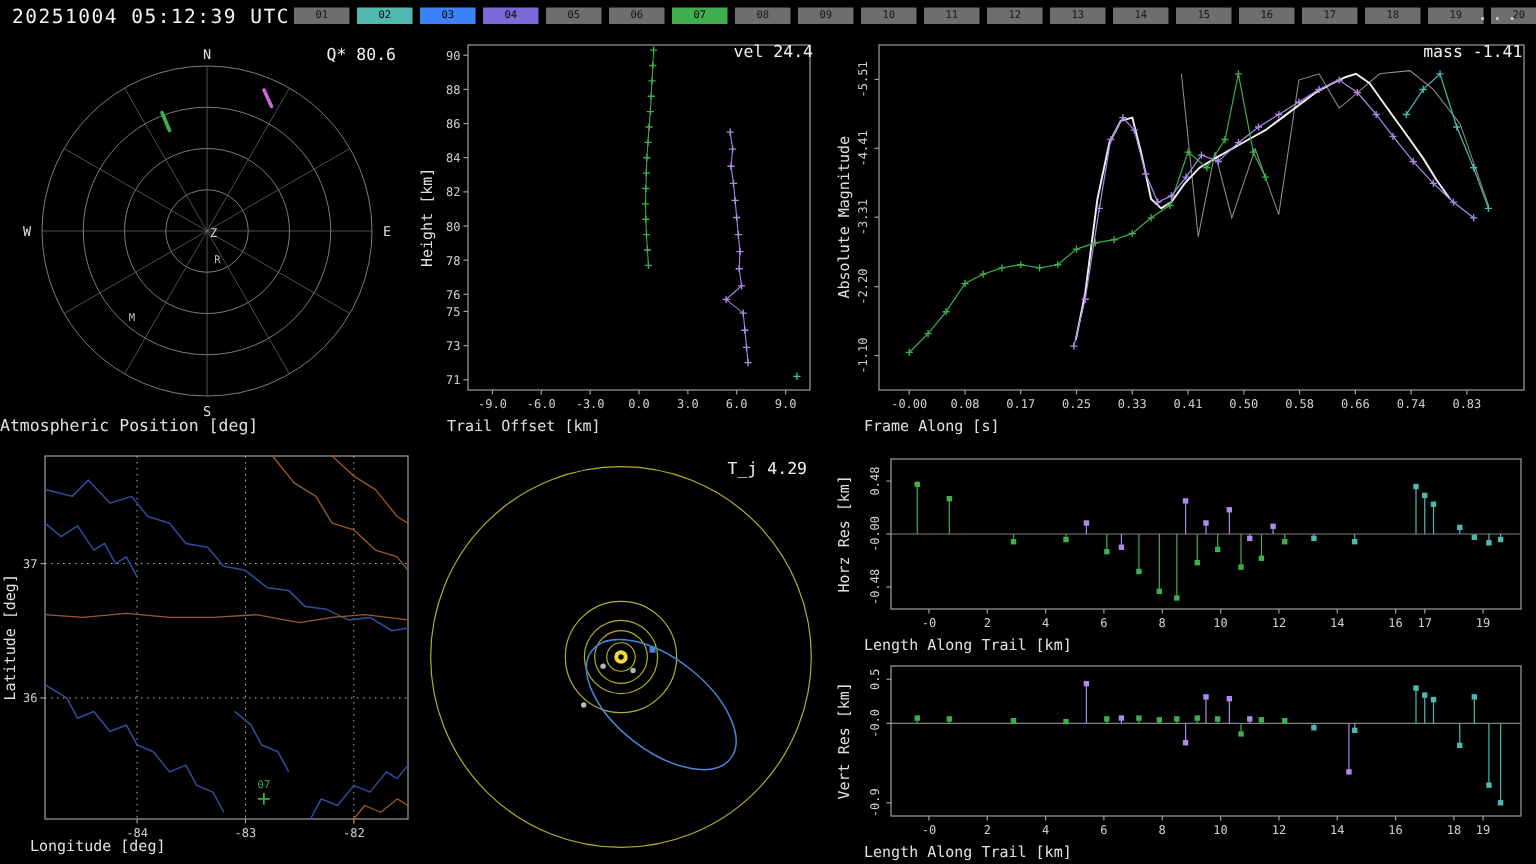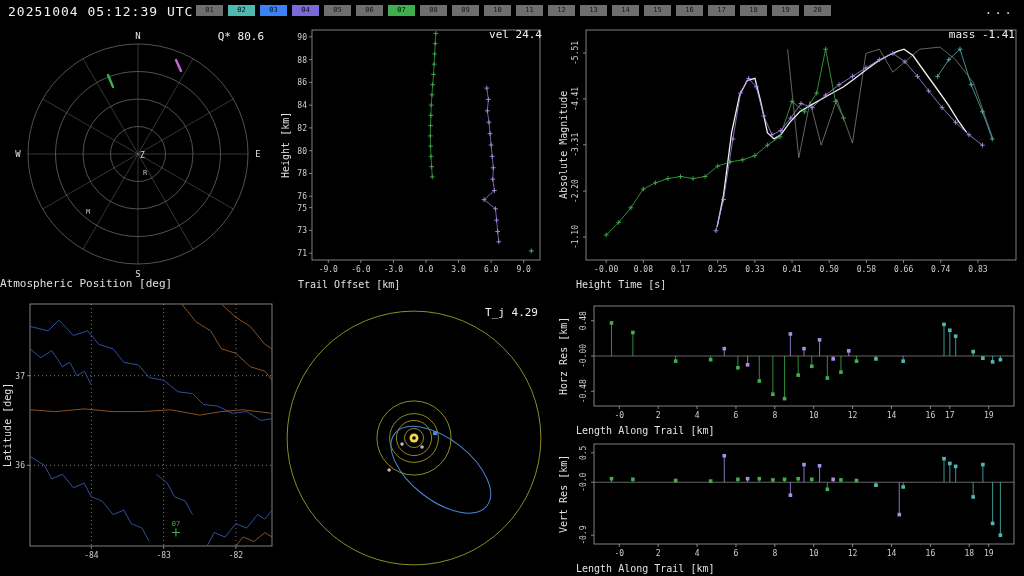--- a/index.html
+++ b/index.html
@@ -2,21 +2,21 @@
 <html><head>
 <meta charset="utf-8">
 <style>
   html,body{margin:0;padding:0;background:#000;}
   body{width:1024px;height:576px;overflow:hidden;position:relative;
        font-family:"DejaVu Sans Mono",monospace;color:#ddd;cursor:default;}
   #app{position:absolute;inset:0;}
   #topbar{position:absolute;left:0;top:0;right:0;height:22px;}
   #ts{position:absolute;left:8px;top:4px;font-size:13px;color:#f2f2f2;letter-spacing:1px;}
   #stations{position:absolute;left:196px;top:5px;display:flex;gap:5px;}
-  .station{width:27px;height:11px;font-size:7px;line-height:11px;text-align:center;
+  .station{width:37px;height:11px;font-size:7px;line-height:11px;text-align:center;
            background:#6e6e6e;color:#161616;}
   #menu{position:absolute;right:10px;top:2px;font-size:13px;color:#cfcfcf;letter-spacing:2px;}
   .panel{position:absolute;}
   .panel>svg{position:absolute;left:0;top:0;width:100%;height:100%;}
   svg text{font-family:"DejaVu Sans Mono",monospace;}
   .plabel{position:absolute;font-size:11px;color:#f0f0f0;white-space:nowrap;}
   .cap{position:absolute;left:0;right:0;text-align:left;font-size:11px;color:#e0e0e0;}
   .xlab{position:absolute;left:20px;right:0;text-align:left;font-size:10px;color:#e0e0e0;}
   .ylab{position:absolute;left:0;top:0;width:15px;display:flex;align-items:center;justify-content:center;
         font-size:10px;color:#e0e0e0;writing-mode:vertical-rl;transform:rotate(180deg);white-space:nowrap;}
@@ -251,21 +251,21 @@
         <polyline points="381.6,54.3 392.8,37.6 404.0,27.2 415.2,62.7 426.4,89.8 436.3,116.9" fill="none" stroke="#4fb8b0" stroke-width="0.8"></polyline>
         <path d="M379.21458333333334 54.33393829401086H384.0145833333333M381.6145833333333 51.933938294010865V56.73393829401086" stroke="#4fb8b0" stroke-width="0.9" fill="none"></path>
         <path d="M390.4125 37.63702359346644H395.2125M392.8125 35.23702359346644V40.03702359346644" stroke="#4fb8b0" stroke-width="0.9" fill="none"></path>
         <path d="M401.61041666666665 27.20145190562613H406.4104166666666M404.01041666666663 24.80145190562613V29.601451905626128" stroke="#4fb8b0" stroke-width="0.9" fill="none"></path>
         <path d="M412.80833333333334 62.682395644283105H417.6083333333333M415.2083333333333 60.282395644283106V65.08239564428311" stroke="#4fb8b0" stroke-width="0.9" fill="none"></path>
         <path d="M424.00624999999997 89.81488203266787H428.8062499999999M426.40624999999994 87.41488203266786V92.21488203266787" stroke="#4fb8b0" stroke-width="0.9" fill="none"></path>
         <path d="M433.86041666666665 116.94736842105262H438.6604166666666M436.26041666666663 114.54736842105261V119.34736842105262" stroke="#4fb8b0" stroke-width="0.9" fill="none"></path>
       </svg>
     <div class="plabel" style="right:9px;top:6px">mass -1.41</div>
     <div class="ylab" style="bottom:30px">Absolute Magnitude</div>
-    <div class="xlab" style="bottom:8px">Height Time [s]</div>
+    <div class="xlab" style="bottom:8px">Frame Along [s]</div>
   </div>
 
   <div class="panel" style="left:0;top:300px;width:278px;height:276px">
     <svg id="svg-map" viewBox="0 0 278 276">
         <rect x="30" y="4" width="242" height="242" fill="none" stroke="#a0a0a0" stroke-width="0.8"></rect>
         <line x1="91.40298507462656" y1="246" x2="91.40298507462656" y2="249" stroke="#a0a0a0" stroke-width="0.8"></line>
         <line x1="91.40298507462656" y1="4" x2="91.40298507462656" y2="246" stroke="#cfcfcf" stroke-width="0.6" stroke-dasharray="1 3"></line>
         <text x="91.40298507462656" y="258" fill="#cfcfcf" font-size="8" text-anchor="middle">-84</text>
         <line x1="163.64179104477594" y1="246" x2="163.64179104477594" y2="249" stroke="#a0a0a0" stroke-width="0.8"></line>
         <line x1="163.64179104477594" y1="4" x2="163.64179104477594" y2="246" stroke="#cfcfcf" stroke-width="0.6" stroke-dasharray="1 3"></line>
@@ -285,20 +285,21 @@
         <polyline points="207.0,246.0 214.2,232.6 225.0,237.0 235.9,223.6 246.7,228.1 257.6,214.6 264.8,219.1 272.0,210.1" fill="none" stroke="#2e4f9e" stroke-width="1" stroke-linejoin="round"></polyline>
         <polyline points="156.4,174.3 167.3,183.3 174.5,196.7 185.3,201.2 192.5,214.6" fill="none" stroke="#2e4f9e" stroke-width="1" stroke-linejoin="round"></polyline>
         <polyline points="30.0,109.8 55.3,111.6 84.2,108.9 113.1,111.6 142.0,111.6 170.9,109.8 199.8,115.1 221.4,111.6 243.1,109.8 272.0,113.3" fill="none" stroke="#9a5a28" stroke-width="0.9" stroke-linejoin="round"></polyline>
         <polyline points="181.7,4.0 196.1,21.9 210.6,30.9 221.4,48.8 235.9,53.3 250.3,66.7 264.8,71.2 272.0,80.2" fill="none" stroke="#9a5a28" stroke-width="0.9" stroke-linejoin="round"></polyline>
         <polyline points="221.4,4.0 235.9,17.4 250.3,26.4 264.8,44.3 272.0,48.8" fill="none" stroke="#9a5a28" stroke-width="0.9" stroke-linejoin="round"></polyline>
         <polyline points="235.9,246.0 243.1,237.0 253.9,241.5 264.8,232.6 272.0,237.0" fill="none" stroke="#9a5a28" stroke-width="0.9" stroke-linejoin="round"></polyline>
         <path d="M171.92238805970143 232.55555555555566H179.92238805970143M175.92238805970143 228.55555555555566V236.55555555555566" stroke="#3fae4e" stroke-width="1.1" fill="none"></path>
         <text x="175.92238805970143" y="225.55555555555566" fill="#3fae4e" font-size="7" text-anchor="middle">07</text>
       </svg>
     <div class="ylab" style="bottom:26px">Latitude [deg]</div>
+    <div class="xlab" style="bottom:6px">Longitude [deg]</div>
   </div>
 
   <div class="panel" style="left:278px;top:300px;width:272px;height:276px">
     <svg id="svg-orbit" viewBox="0 0 272 276">
         <circle cx="136" cy="138" r="9.516" fill="none" stroke="#b0b028" stroke-width="0.8"></circle>
         <circle cx="136" cy="138" r="17.567999999999998" fill="none" stroke="#b0b028" stroke-width="0.8"></circle>
         <circle cx="136" cy="138" r="24.4" fill="none" stroke="#b0b028" stroke-width="0.8"></circle>
         <circle cx="136" cy="138" r="37.088" fill="none" stroke="#b0b028" stroke-width="0.8"></circle>
         <circle cx="136" cy="138" r="126.88" fill="none" stroke="#b0b028" stroke-width="0.8"></circle>
         <ellipse cx="162.84" cy="169.72" rx="58.559999999999995" ry="30.5" fill="none" stroke="#4a86d8" stroke-width="1" transform="rotate(38 162.84 169.72)"></ellipse>

